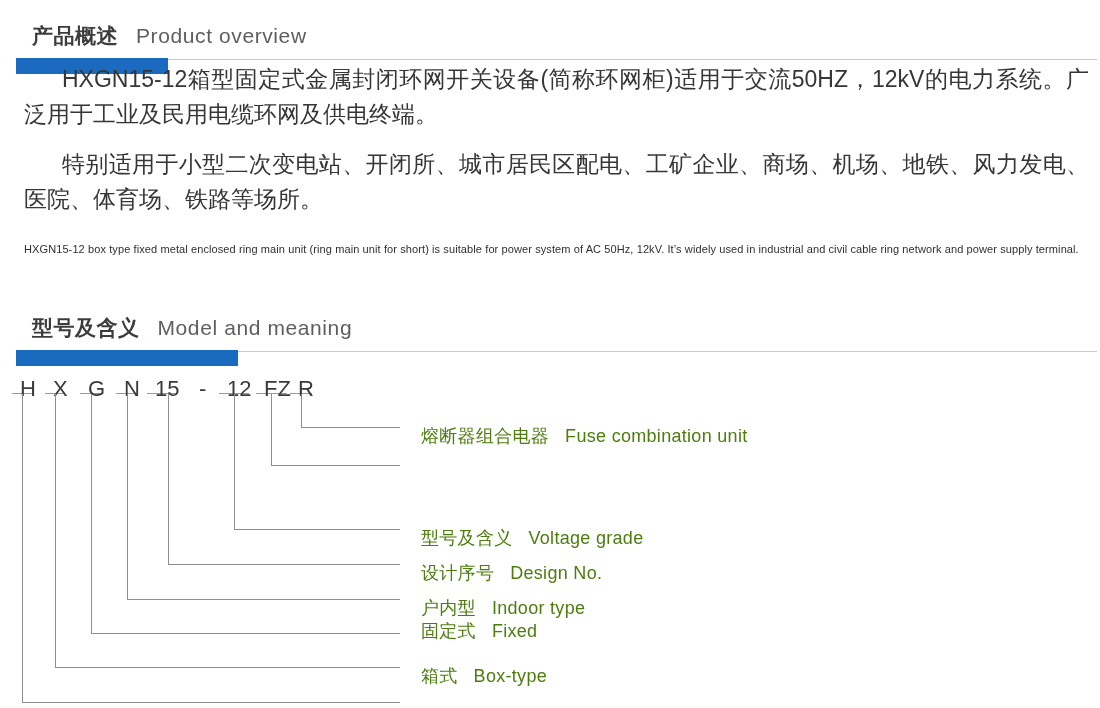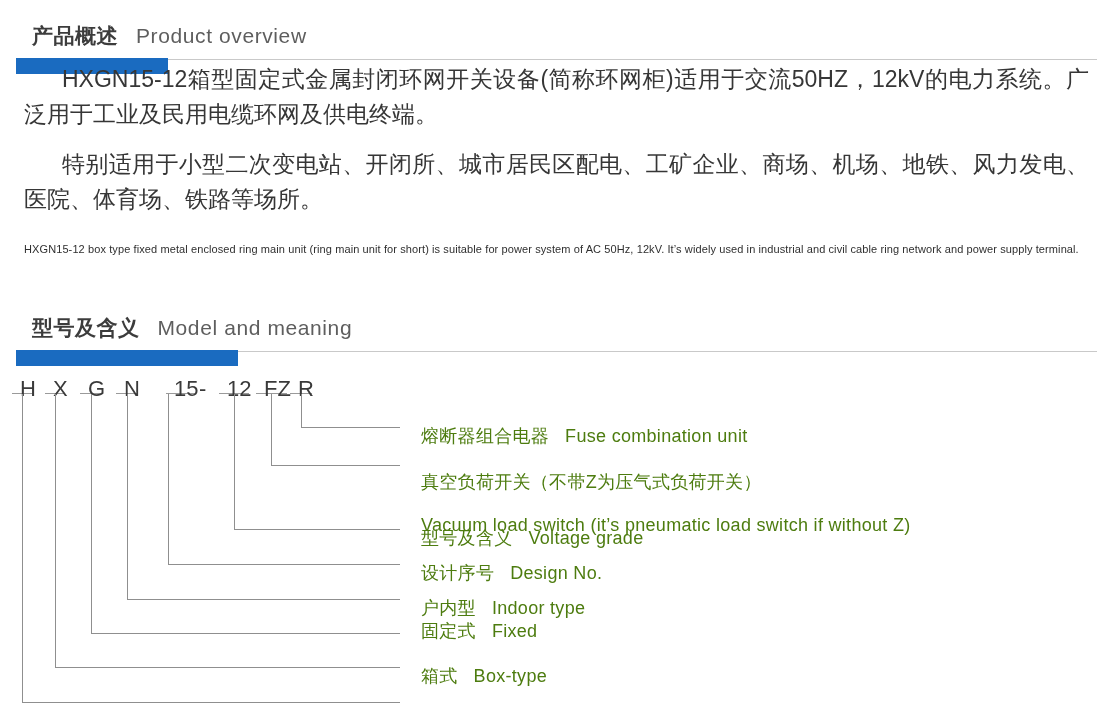--- a/index.html
+++ b/index.html
@@ -69,43 +69,39 @@
       <i class="w2"></i>
     </div>
 </div>
 
 <div class="diagram">
 
   <span class="code-part" style="left:4px;width:20px">H</span>
   <span class="code-part" style="left:37px;width:20px">X</span>
   <span class="code-part" style="left:72px;width:22px">G</span>
   <span class="code-part" style="left:108px;width:22px">N</span>
-  <span class="code-part" style="left:158px;width:30px">15</span>
+  <span class="code-part" style="left:139px;width:30px">15</span>
   <span class="code-part no-u" style="left:183px;width:12px">-</span>
   <span class="code-part" style="left:211px;width:30px">12</span>
   <span class="code-part" style="left:248px;width:31px">FZ</span>
   <span class="code-part" style="left:282px;width:22px">R</span>
 
   <div class="conn" style="left:293px;width:99px;height:34px"></div>
   <div class="conn" style="left:263px;width:129px;height:72px"></div>
   <div class="conn" style="left:226px;width:166px;height:136px"></div>
   <div class="conn" style="left:160px;width:232px;height:171px"></div>
   <div class="conn" style="left:119px;width:273px;height:206px"></div>
   <div class="conn" style="left:83px;width:309px;height:240px"></div>
   <div class="conn" style="left:47px;width:345px;height:274px"></div>
   <div class="conn" style="left:14px;width:378px;height:309px"></div>
 
   <div class="leg" style="top:49px">
     <span>熔断器组合电器</span><span>Fuse combination unit</span>
   </div>
 
-  <div class="leg two" style="top:87px">
-    <div>真空负荷开关（不带Z为压气式负荷开关）</div>
-    <div>Vacuum load switch (it’s pneumatic load switch if without Z)</div>
-  </div>
 
   <div class="leg" style="top:151px">
     <span>型号及含义</span><span>Voltage grade</span>
   </div>
 
   <div class="leg" style="top:186px">
     <span>设计序号</span><span>Design No.</span>
   </div>
 
   <div class="leg" style="top:221px">

